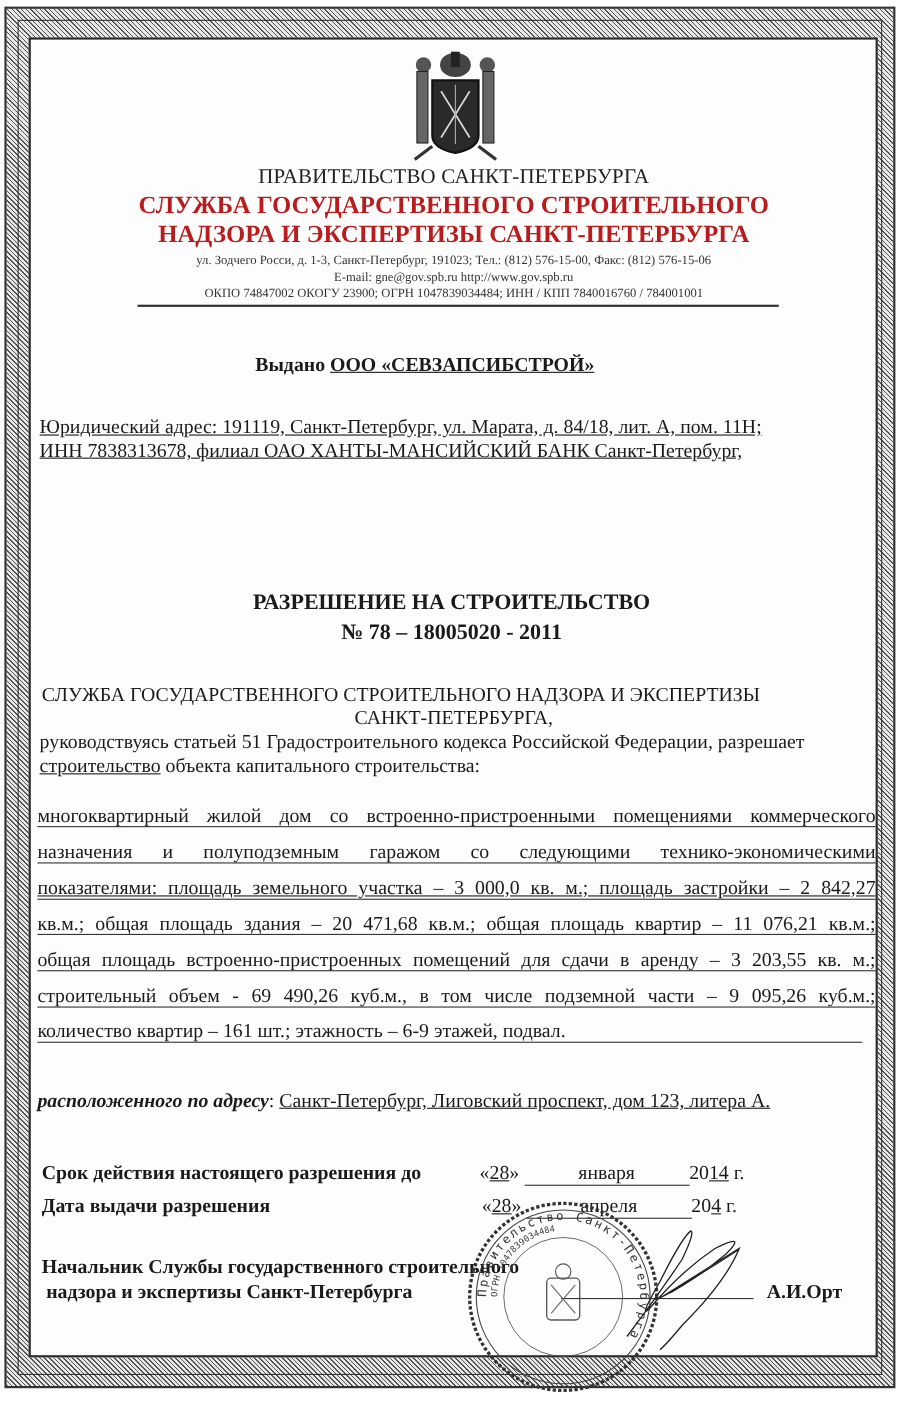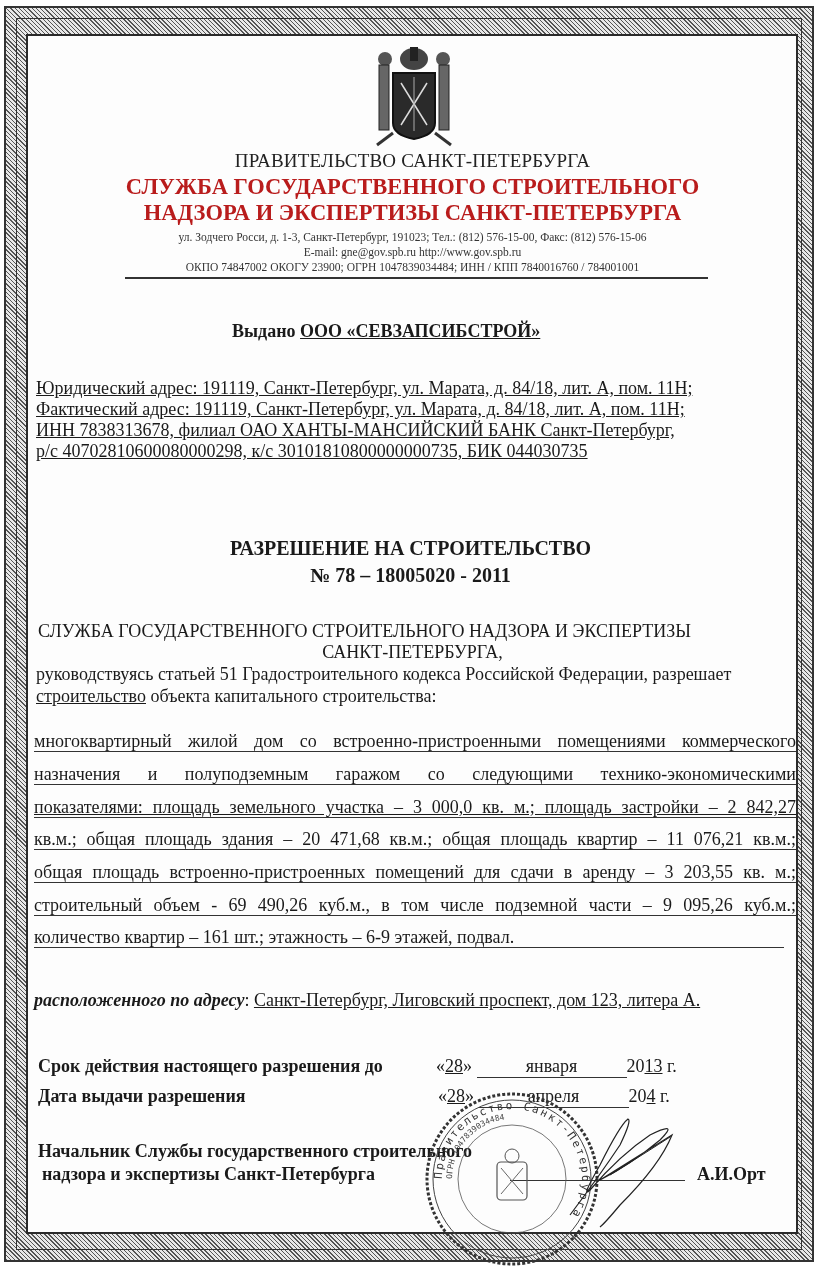--- a/index.html
+++ b/index.html
@@ -69,23 +69,21 @@
 <div class="abs center addr addr3">ОКПО 74847002   ОКОГУ 23900;  ОГРН 1047839034484;  ИНН / КПП  7840016760 / 784001001</div>
 <div class="abs hrule"></div>
 
 <div class="abs issued">
   <span>Выдано</span>
   <span class="u">ООО «СЕВЗАПСИБСТРОЙ»</span>
 </div>
 
 <div class="abs req" style="top:378px;">
   <div class="u">Юридический адрес: 191119, Санкт-Петербург, ул. Марата, д. 84/18, лит. А, пом. 11Н;</div>
-  <div class="u">Фактический адрес:   191119, Санкт-Петербург, ул. Марата, д. 84/18, лит. А, пом. 11Н;</div>
   <div class="u">ИНН 7838313678, филиал ОАО ХАНТЫ-МАНСИЙСКИЙ БАНК Санкт-Петербург,</div>
-  <div class="u">р/с 40702810600080000298, к/с 30101810800000000735,  БИК 044030735</div>
 </div>
 
 <div class="abs center title" style="top:537px;">РАЗРЕШЕНИЕ  НА  СТРОИТЕЛЬСТВО</div>
 <div class="abs center title" style="top:564px;">№ 78 – 18005020 - 2011</div>
 
 <div class="abs body18" style="left:38px; top:621px;">СЛУЖБА ГОСУДАРСТВЕННОГО СТРОИТЕЛЬНОГО НАДЗОРА И ЭКСПЕРТИЗЫ</div>
 <div class="abs body18 center" style="left:0; width:825px; top:642px;">САНКТ-ПЕТЕРБУРГА,</div>
 <div class="abs body18" style="left:36px; top:664px;">руководствуясь статьей 51 Градостроительного кодекса Российской Федерации, разрешает</div>
 <div class="abs body18" style="left:36px; top:686px;">
   <span class="u">строительство</span><span> объекта капитального строительства:</span>
@@ -100,21 +98,21 @@
 <div class="abs" style="left:34px; top:927px; width:750px; font-size:18px; border-bottom:1px solid #333; line-height:20px;">количество квартир –  161 шт.; этажность –  6-9 этажей, подвал.</div>
 
 <div class="abs body18" style="left:34px; top:990px;">
   <i><b>расположенного по адресу</b></i>:
   <span class="u">Санкт-Петербург, Лиговский проспект, дом  123, литера А.</span>
 </div>
 
 <div class="abs lbl" style="left:38px; top:1056px;">Срок действия настоящего разрешения до</div>
 <div class="abs body18" style="left:436px; top:1056px; width:280px;">
   «<span class="u">28</span>»
-  <span style="display:inline-block; width:150px; text-align:center; border-bottom:1px solid #333;">января</span><span>20</span><span class="u">13</span>
+  <span style="display:inline-block; width:150px; text-align:center; border-bottom:1px solid #333;">января</span><span>20</span><span class="u">14</span>
   <span>г.</span>
 </div>
 
 <div class="abs lbl" style="left:38px; top:1086px;">Дата выдачи разрешения</div>
 <div class="abs body18" style="left:438px; top:1086px; width:280px;">
   «<span class="u">28</span>»
   <span style="display:inline-block; width:150px; text-align:center; border-bottom:1px solid #333;">апреля</span><span>20</span><span class="u">4</span>
   <span>г.</span>
 </div>
 

